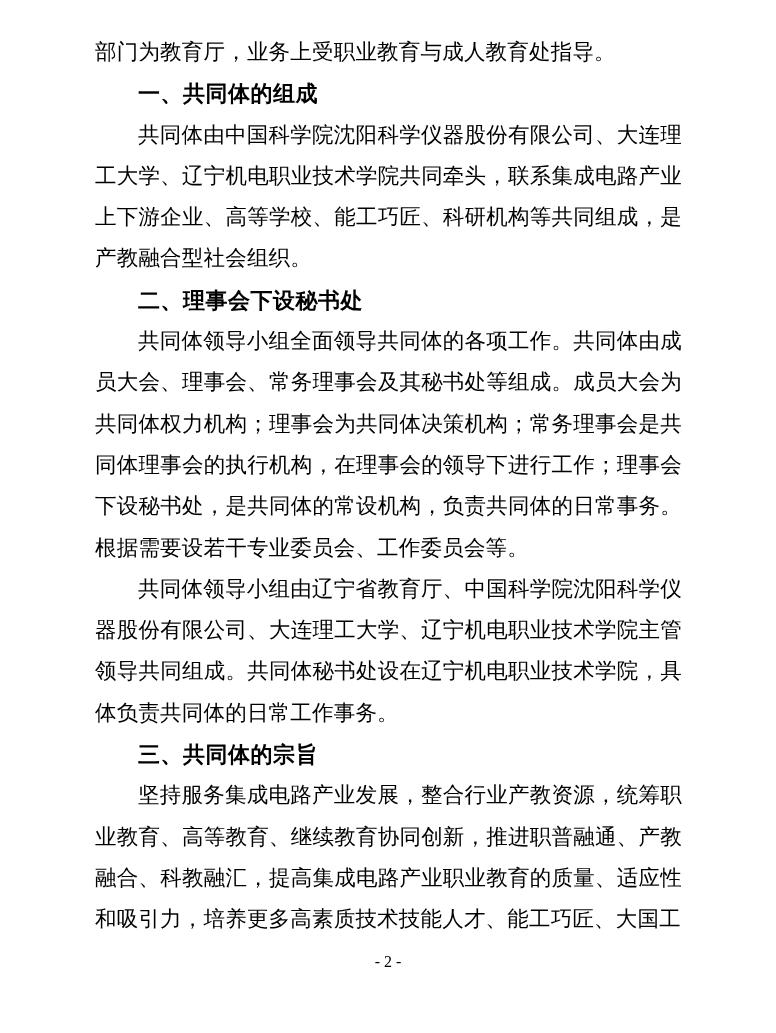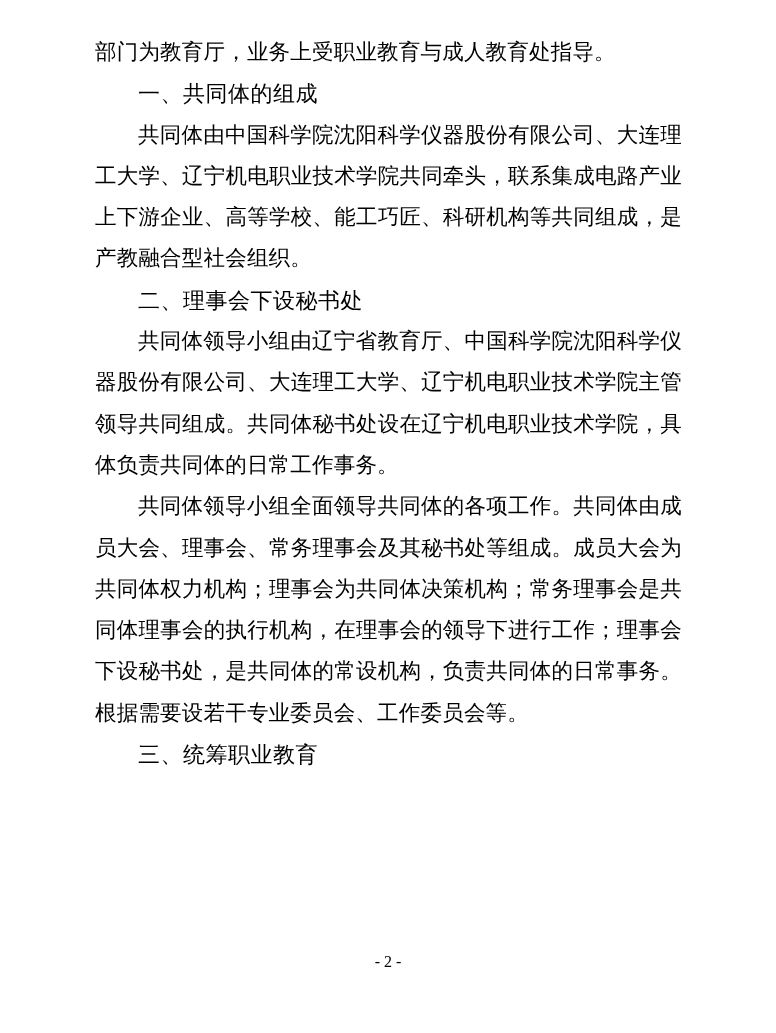--- a/index.html
+++ b/index.html
@@ -32,21 +32,21 @@
     font-family: "Liberation Serif", "DejaVu Serif", serif;
     letter-spacing: 0.2px;
   }
   .para.no-indent {
     text-indent: 0;
   }
   .heading {
     margin: 0;
     font-size: 22px;
     line-height: 41.3px;
-    font-weight: normal;
+    font-weight: bold;
     text-indent: 43px;
     font-family: "Liberation Sans", "DejaVu Sans", sans-serif;
     letter-spacing: 0.5px;
   }
   .page-number {
     position: absolute;
     top: 951px;
     left: 0;
     width: 100%;
     text-align: center;
@@ -58,19 +58,20 @@
 </style>
 </head>
 <body>
 
 <div class="page">
   <div class="content">
     <p class="para no-indent">部门为教育厅，业务上受职业教育与成人教育处指导。</p>
     <h2 class="heading">一、共同体的组成</h2>
     <p class="para">共同体由中国科学院沈阳科学仪器股份有限公司、大连理工大学、辽宁机电职业技术学院共同牵头，联系集成电路产业上下游企业、高等学校、能工巧匠、科研机构等共同组成，是产教融合型社会组织。</p>
     <h2 class="heading">二、理事会下设秘书处</h2>
+    <p class="para">共同体领导小组全面领导共同体的各项工作。共同体由成员大会、理事会、常务理事会及其秘书处等组成。成员大会为共同体权力机构；理事会为共同体决策机构；常务理事会是共同体理事会的执行机构，在理事会的领导下进行工作；理事会下设秘书处，是共同体的常设机构，负责共同体的日常事务。根据需要设若干专业委员会、工作委员会等。</p>
     <p class="para">共同体领导小组由辽宁省教育厅、中国科学院沈阳科学仪器股份有限公司、大连理工大学、辽宁机电职业技术学院主管领导共同组成。共同体秘书处设在辽宁机电职业技术学院，具体负责共同体的日常工作事务。</p>
-    <p class="para">共同体领导小组全面领导共同体的各项工作。共同体由成员大会、理事会、常务理事会及其秘书处等组成。成员大会为共同体权力机构；理事会为共同体决策机构；常务理事会是共同体理事会的执行机构，在理事会的领导下进行工作；理事会下设秘书处，是共同体的常设机构，负责共同体的日常事务。根据需要设若干专业委员会、工作委员会等。</p>
-    <h2 class="heading">三、统筹职业教育</h2>
+    <h2 class="heading">三、共同体的宗旨</h2>
+    <p class="para">坚持服务集成电路产业发展，整合行业产教资源，统筹职业教育、高等教育、继续教育协同创新，推进职普融通、产教融合、科教融汇，提高集成电路产业职业教育的质量、适应性和吸引力，培养更多高素质技术技能人才、能工巧匠、大国工</p>
   </div>
 
   <div class="page-number">- 2 -</div>
 </div>
 
 </body></html>

